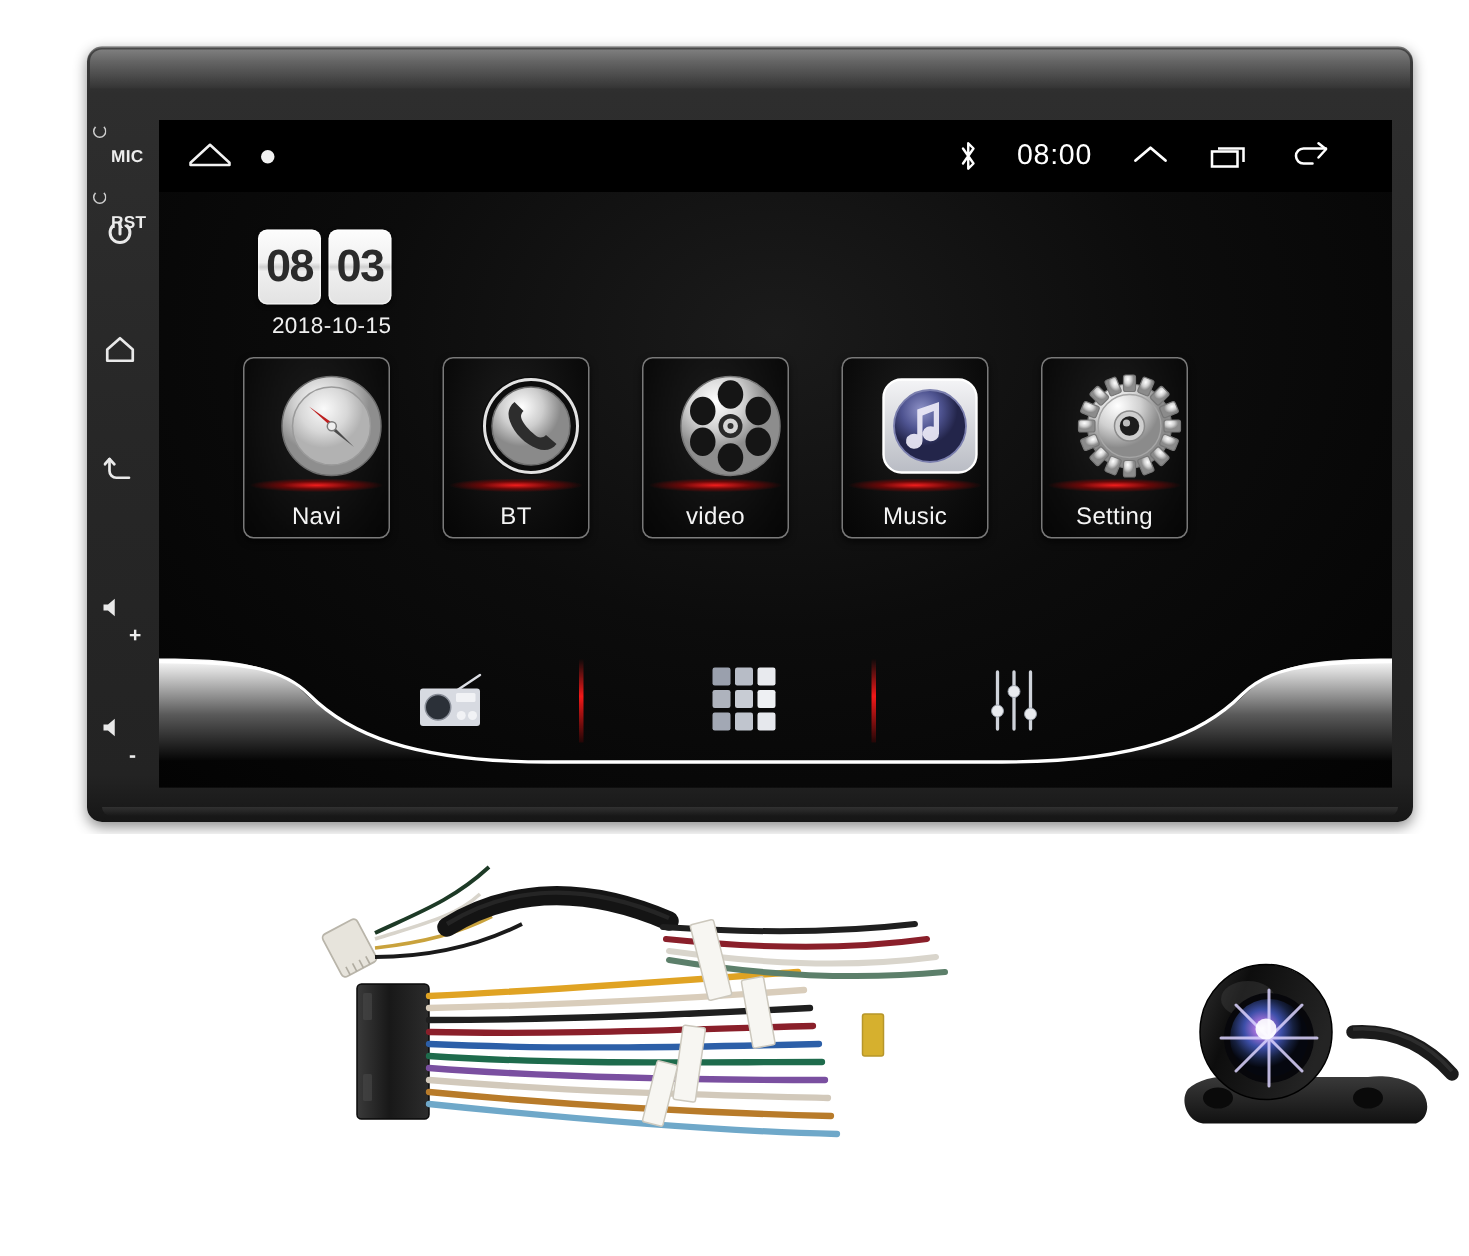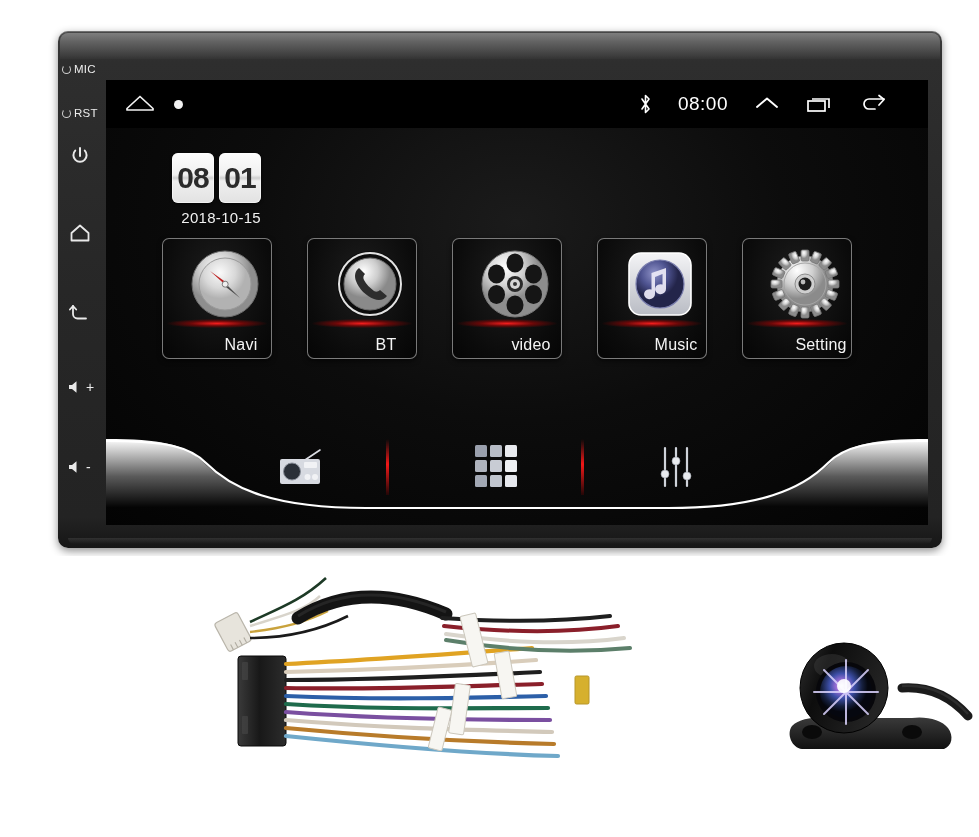--- a/index.html
+++ b/index.html
@@ -35,21 +35,21 @@
   
   #side-buttons {
     position: absolute; left: 0px; top: 0px; width: 48px; height: 517px;
   }
   .side-btn {
     position: absolute; left: 4px; width: 44px;
     color: #e8e8e8; font-size: 12px; letter-spacing:.2px;
     display: flex; align-items: center; gap: 3px;
     user-select:none;
   }
-  .side-btn .lbl { font-size: 11.5px; font-weight: 400; color:#ededed; }
+  .side-btn .lbl { font-size: 11.5px; font-weight: 700; color:#ededed;margin-top:36px; }
   .led-ring {
     width: 9px; height: 9px; border-radius: 50%;
     border: 1.4px solid #cfcfcf; border-top-color: transparent;
     display:inline-block;
   }
   .ico-svg { display:block; }
 
   
   #screen {
     position: absolute; left: 48px; top: 49px;
@@ -79,24 +79,24 @@
     box-shadow: 0 1px 3px rgba(0,0,0,.7), inset 0 0 0 1px rgba(255,255,255,.5);
     display:flex; align-items:center; justify-content:center;
     font-size: 30px; font-weight: 700; color:#2b2b2b; letter-spacing:-1px;
     font-family:"Liberation Sans", sans-serif;
   }
   #clock-date { margin-top:6px; color:#f0f0f0; font-size:15px; text-align:right; width:89px; letter-spacing:.3px;}
 
   
   #app-row { position: absolute; left: 56px; top: 158px; width: 720px; display:flex; gap:35px; }
   .app-tile {
-    width: 110px; height: 121px; border-radius: 7px;
+    width: 98px; height: 121px; border-radius: 7px;
     background: radial-gradient(ellipse at 50% 35%, #1d1d1d 0%, #0b0b0b 70%, #050505 100%);
     border: 1px solid rgba(215,215,215,.55);
-    position: relative; display:flex; flex-direction:column; align-items:flex-start;
+    position: relative; display:flex; flex-direction:column; align-items:flex-end;
     box-shadow: 0 2px 5px rgba(0,0,0,.6);
     padding-left: 24px;
   }
   .app-icon-wrap { margin-top:8px; width:76px; height:74px; display:flex; align-items:center; justify-content:center; }
   .app-redline {
     position:absolute; bottom:30px; left:4px; right:4px; height:9px;
     background: radial-gradient(ellipse at 50% 50%, rgba(255,30,30,.95) 0%, rgba(190,0,0,.5) 38%, rgba(0,0,0,0) 72%);
   }
   .app-label {
     position:absolute; bottom:4px; width:100%; text-align:center;
@@ -207,21 +207,21 @@
           <svg width="28" height="20" viewBox="0 0 28 20">
             <path d="M24 5 L9 5 A5 5 0 0 0 9 15 L15 15" stroke="#fff" stroke-width="1.7" fill="none" stroke-linecap="round"></path>
             <path d="M19 11 L24 5.5 L19 1.5" stroke="#fff" stroke-width="1.7" fill="none" stroke-linecap="round" stroke-linejoin="round"></path>
           </svg>
         </div>
       </div>
 
       <div id="clock-widget">
         <div id="flip-row">
           <div class="flip-card">08</div>
-          <div class="flip-card">01</div>
+          <div class="flip-card">03</div>
         </div>
         <div id="clock-date">2018-10-15</div>
       </div>
 
       <div id="app-row">
 
         <div class="app-tile">
           <div class="app-icon-wrap">
             <svg width="70" height="70" viewBox="0 0 70 70">
               <defs>

